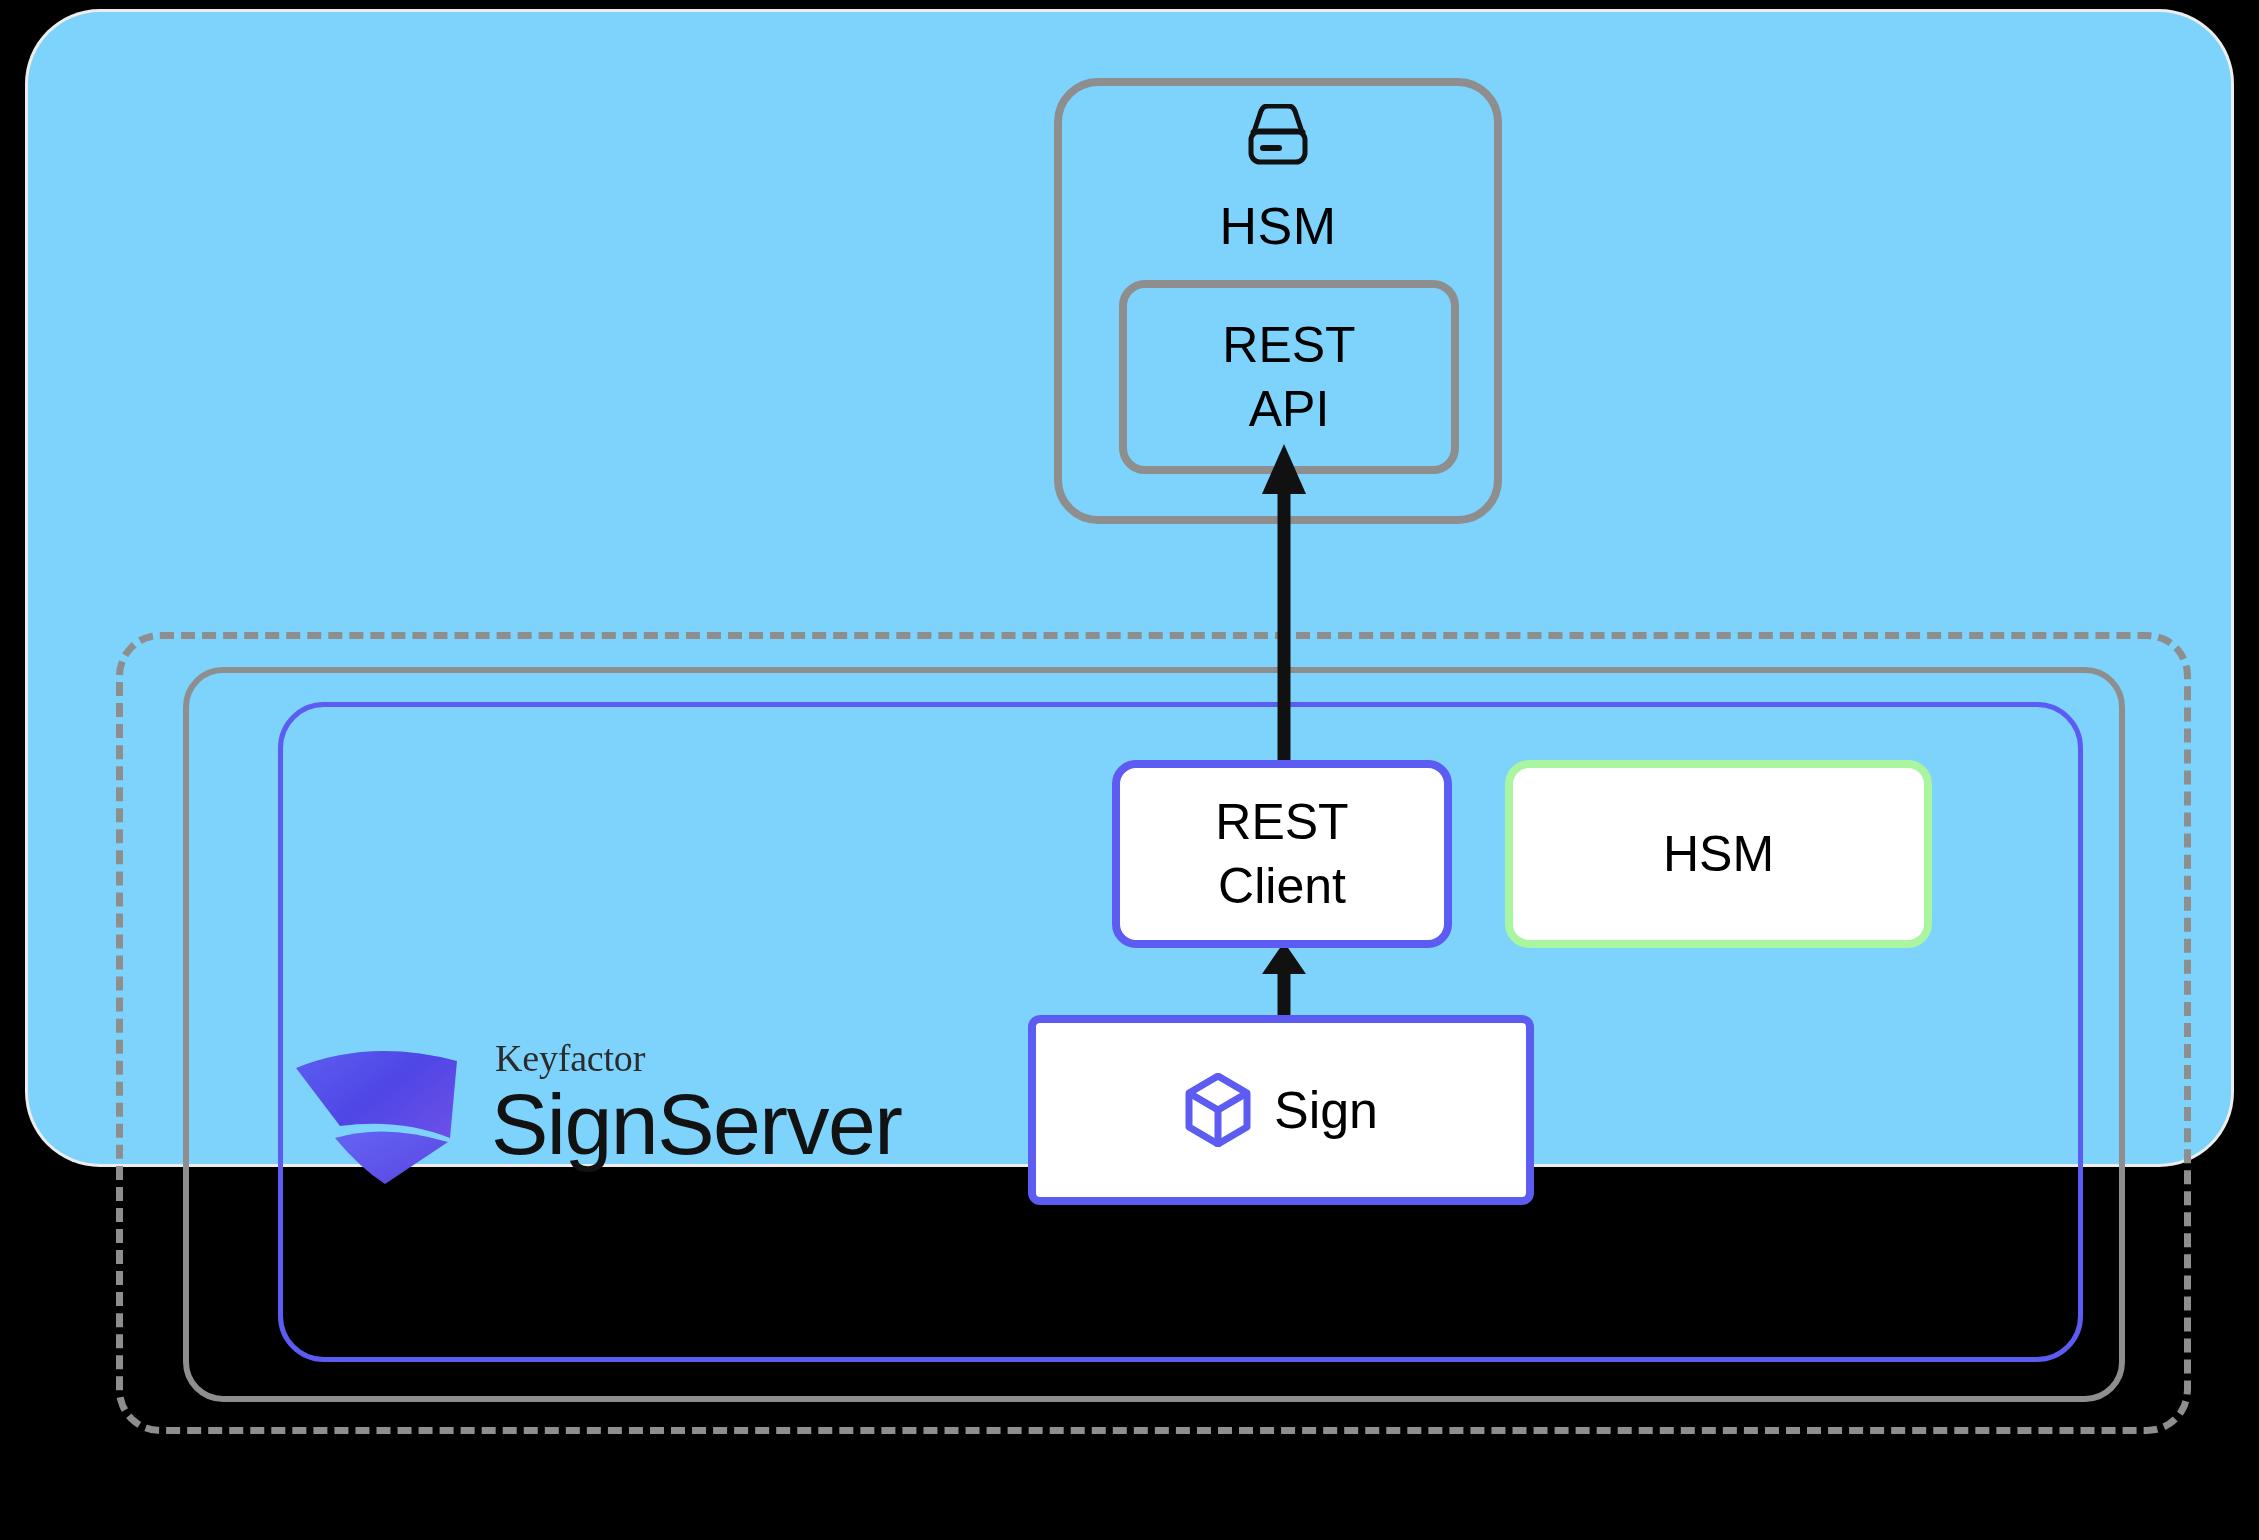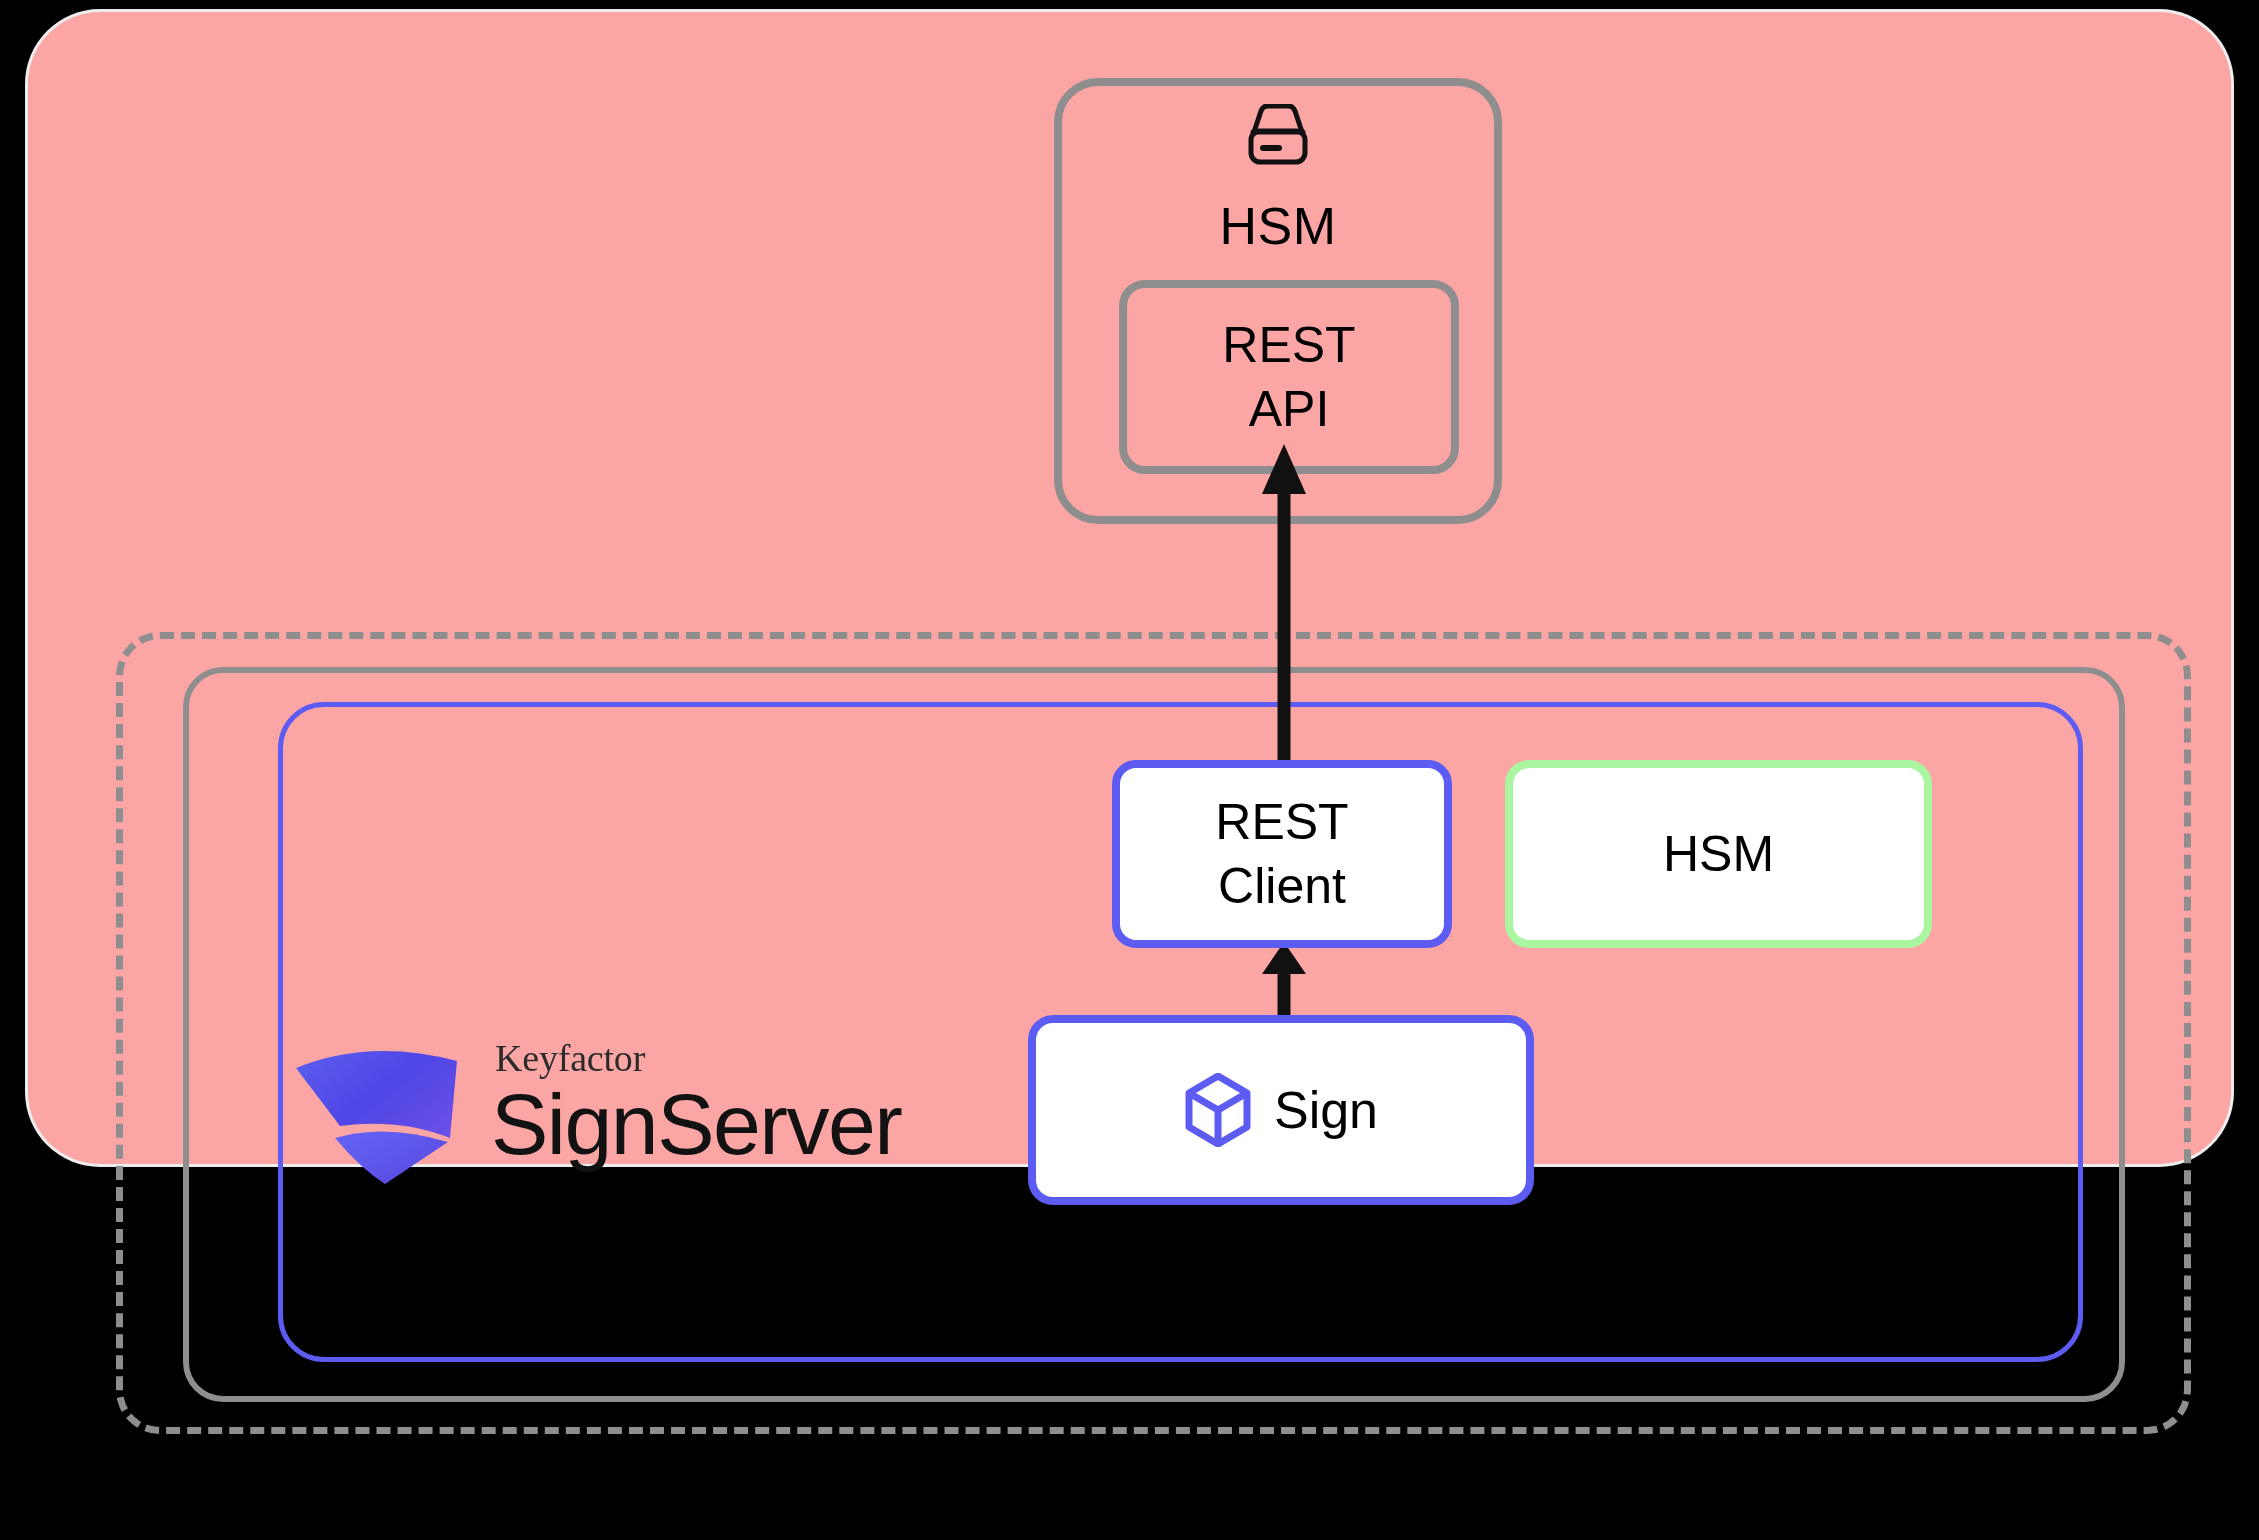--- a/index.html
+++ b/index.html
@@ -14,21 +14,21 @@
     font-family: "Liberation Sans", sans-serif;
   }
 
   
   #canvas {
     position: absolute;
     left: 28px;
     top: 12px;
     width: 2203px;
     height: 1152px;
-    background: #fca5a5;
+    background: #7dd3fc;
     border-radius: 72px;
     box-shadow: 0 0 0 3px #ededed;
   }
 
   
   .dashed-container {
     position: absolute;
     left: 88px;
     top: 620px;
     width: 2075px;
@@ -140,21 +140,21 @@
     color: #000000;
     background: #ffffff;
   }
   .sign-box {
     position: absolute;
     left: 1000px;
     top: 1003px;
     width: 506px;
     height: 190px;
     border: 8px solid #5c5cf2;
-    border-radius: 25px;
+    border-radius: 12px;
     box-sizing: border-box;
     display: flex;
     flex-direction: row;
     align-items: center;
     justify-content: center;
     gap: 22px;
     font-size: 52px;
     color: #000000;
     background: #ffffff;
   }

